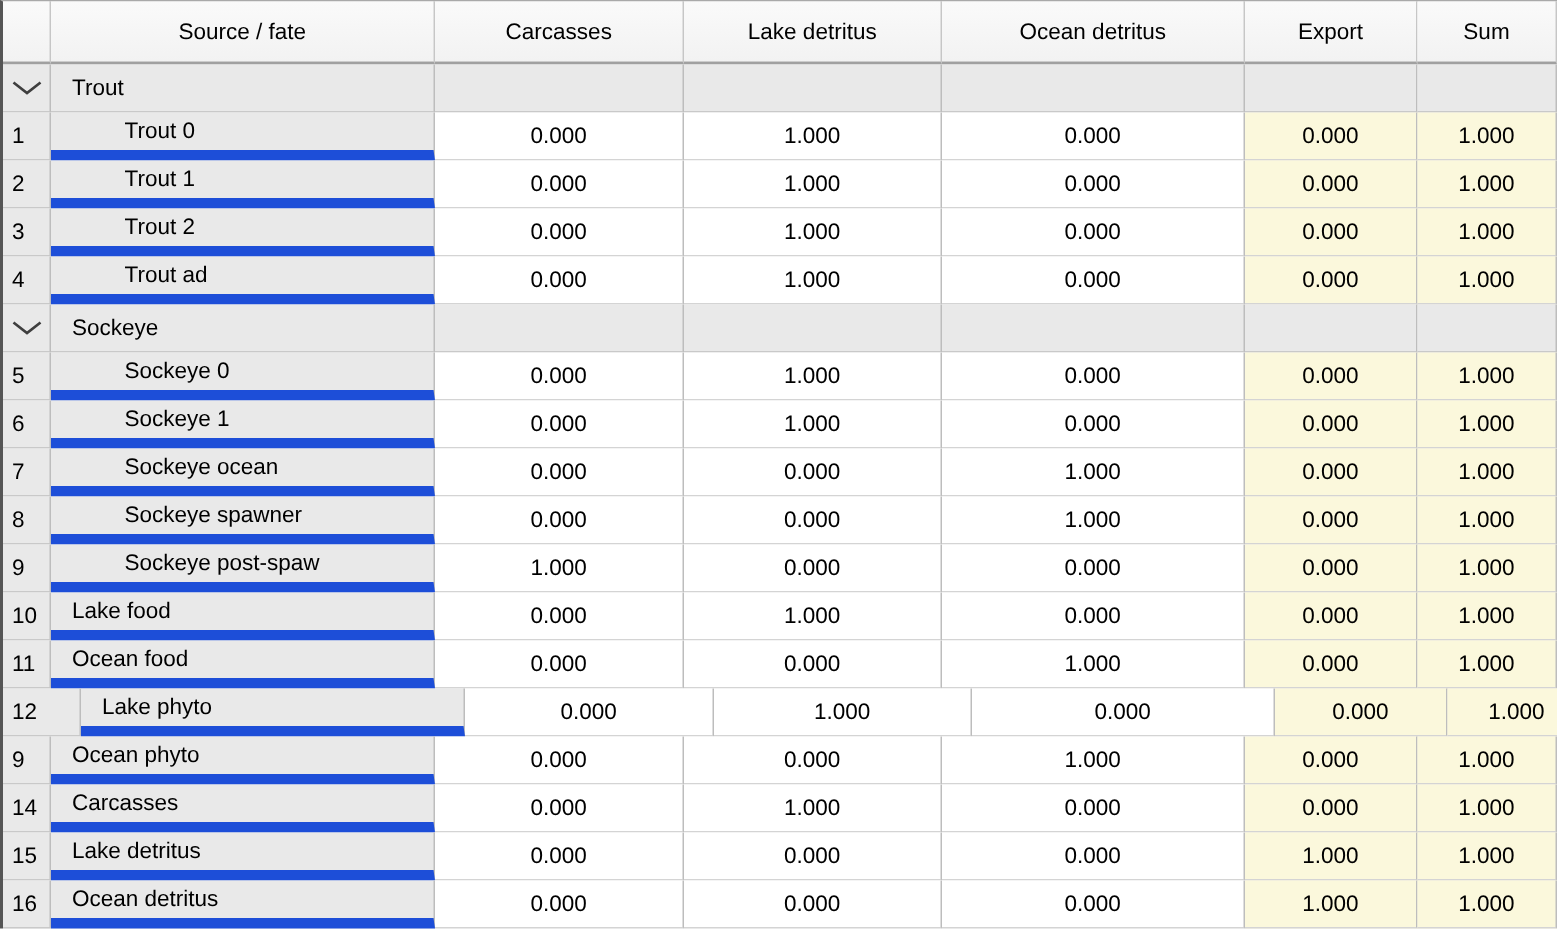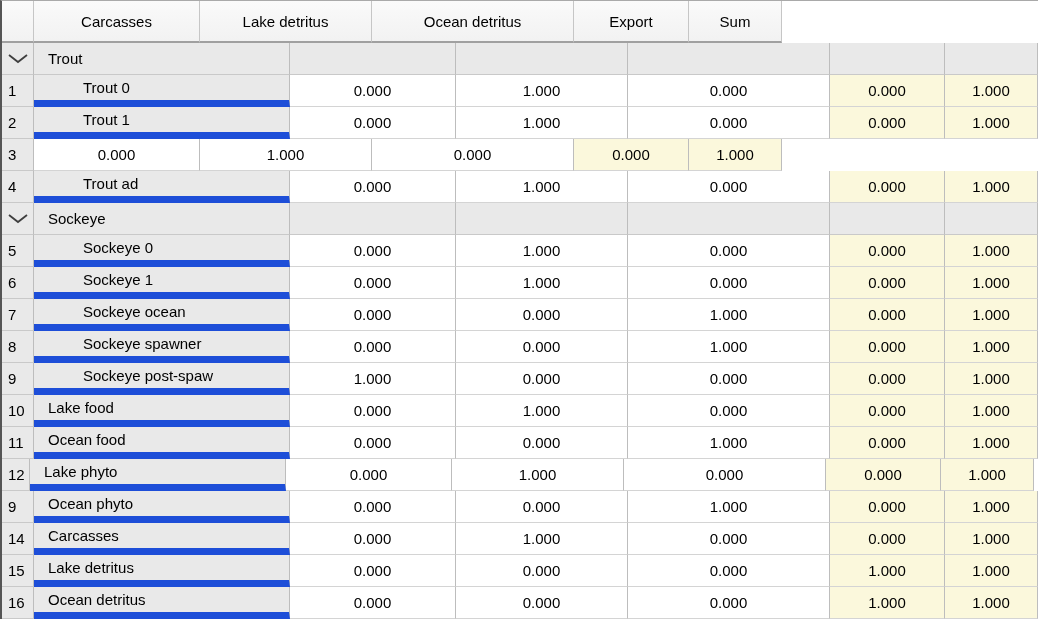--- a/index.html
+++ b/index.html
@@ -70,20 +70,21 @@
     display:flex;align-items:center;justify-content:center;
     width:100%;height:100%;
   }
 </style>
 </head>
 <body>
 
 <div class="table">
   <div class="row header-row" id="header-row">
       <div class="cell" style="width: 32px;"></div>
+      <div class="cell" style="width: 256px;">Source / fate</div>
       <div class="cell" style="width: 166px;">Carcasses</div>
       <div class="cell" style="width: 172px;">Lake detritus</div>
       <div class="cell" style="width: 202px;">Ocean detritus</div>
       <div class="cell" style="width: 115px;">Export</div>
       <div class="cell" style="width: 93px;">Sum</div>
     </div>
   <div id="body-rows">
       <div class="row group-row">
         <div class="cell numcell" style="width: 32px; padding-left: 0px;">
           <span class="chevron-wrap">
@@ -112,20 +113,21 @@
         <div class="cell numcell" style="width: 32px;">2</div>
         <div class="cell labelcell indent" style="width: 256px;">Trout 1</div>
         <div class="cell valcell input" style="width: 166px;">0.000</div>
         <div class="cell valcell input" style="width: 172px;">1.000</div>
         <div class="cell valcell input" style="width: 202px;">0.000</div>
         <div class="cell valcell calc" style="width: 115px;">0.000</div>
         <div class="cell valcell calc" style="width: 93px;">1.000</div>
       </div>
       <div class="row data-row">
         <div class="cell numcell" style="width: 32px;">3</div>
+        <div class="cell labelcell indent" style="width: 256px;">Trout 2</div>
         <div class="cell valcell input" style="width: 166px;">0.000</div>
         <div class="cell valcell input" style="width: 172px;">1.000</div>
         <div class="cell valcell input" style="width: 202px;">0.000</div>
         <div class="cell valcell calc" style="width: 115px;">0.000</div>
         <div class="cell valcell calc" style="width: 93px;">1.000</div>
       </div>
       <div class="row data-row">
         <div class="cell numcell" style="width: 32px;">4</div>
         <div class="cell labelcell indent" style="width: 256px;">Trout ad</div>
         <div class="cell valcell input" style="width: 166px;">0.000</div>
@@ -206,21 +208,21 @@
       <div class="row data-row">
         <div class="cell numcell" style="width: 32px;">11</div>
         <div class="cell labelcell" style="width: 256px;">Ocean food</div>
         <div class="cell valcell input" style="width: 166px;">0.000</div>
         <div class="cell valcell input" style="width: 172px;">0.000</div>
         <div class="cell valcell input" style="width: 202px;">1.000</div>
         <div class="cell valcell calc" style="width: 115px;">0.000</div>
         <div class="cell valcell calc" style="width: 93px;">1.000</div>
       </div>
       <div class="row data-row">
-        <div class="cell numcell" style="width: 28px;">12</div>
+        <div class="cell numcell" style="width: 52px;">12</div>
         <div class="cell labelcell" style="width: 256px;">Lake phyto</div>
         <div class="cell valcell input" style="width: 166px;">0.000</div>
         <div class="cell valcell input" style="width: 172px;">1.000</div>
         <div class="cell valcell input" style="width: 202px;">0.000</div>
         <div class="cell valcell calc" style="width: 115px;">0.000</div>
         <div class="cell valcell calc" style="width: 93px;">1.000</div>
       </div>
       <div class="row data-row">
         <div class="cell numcell" style="width: 32px;">9</div>
         <div class="cell labelcell" style="width: 256px;">Ocean phyto</div>

